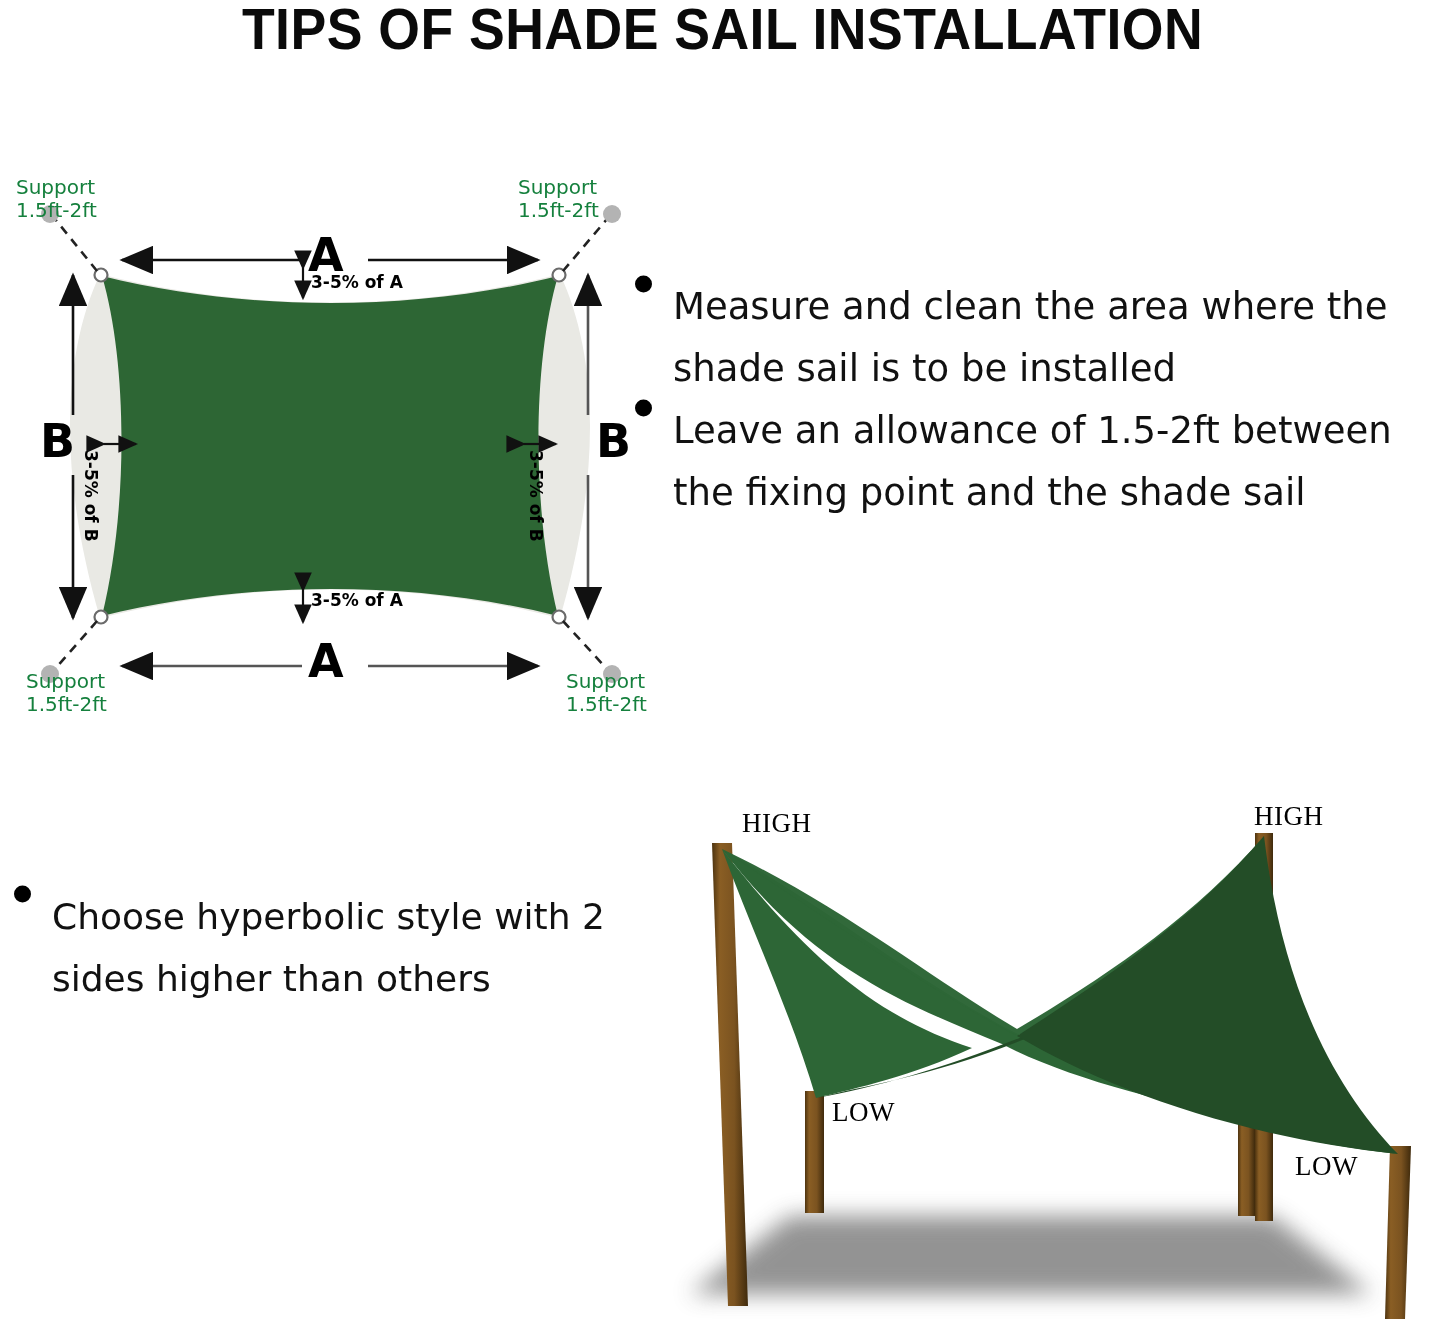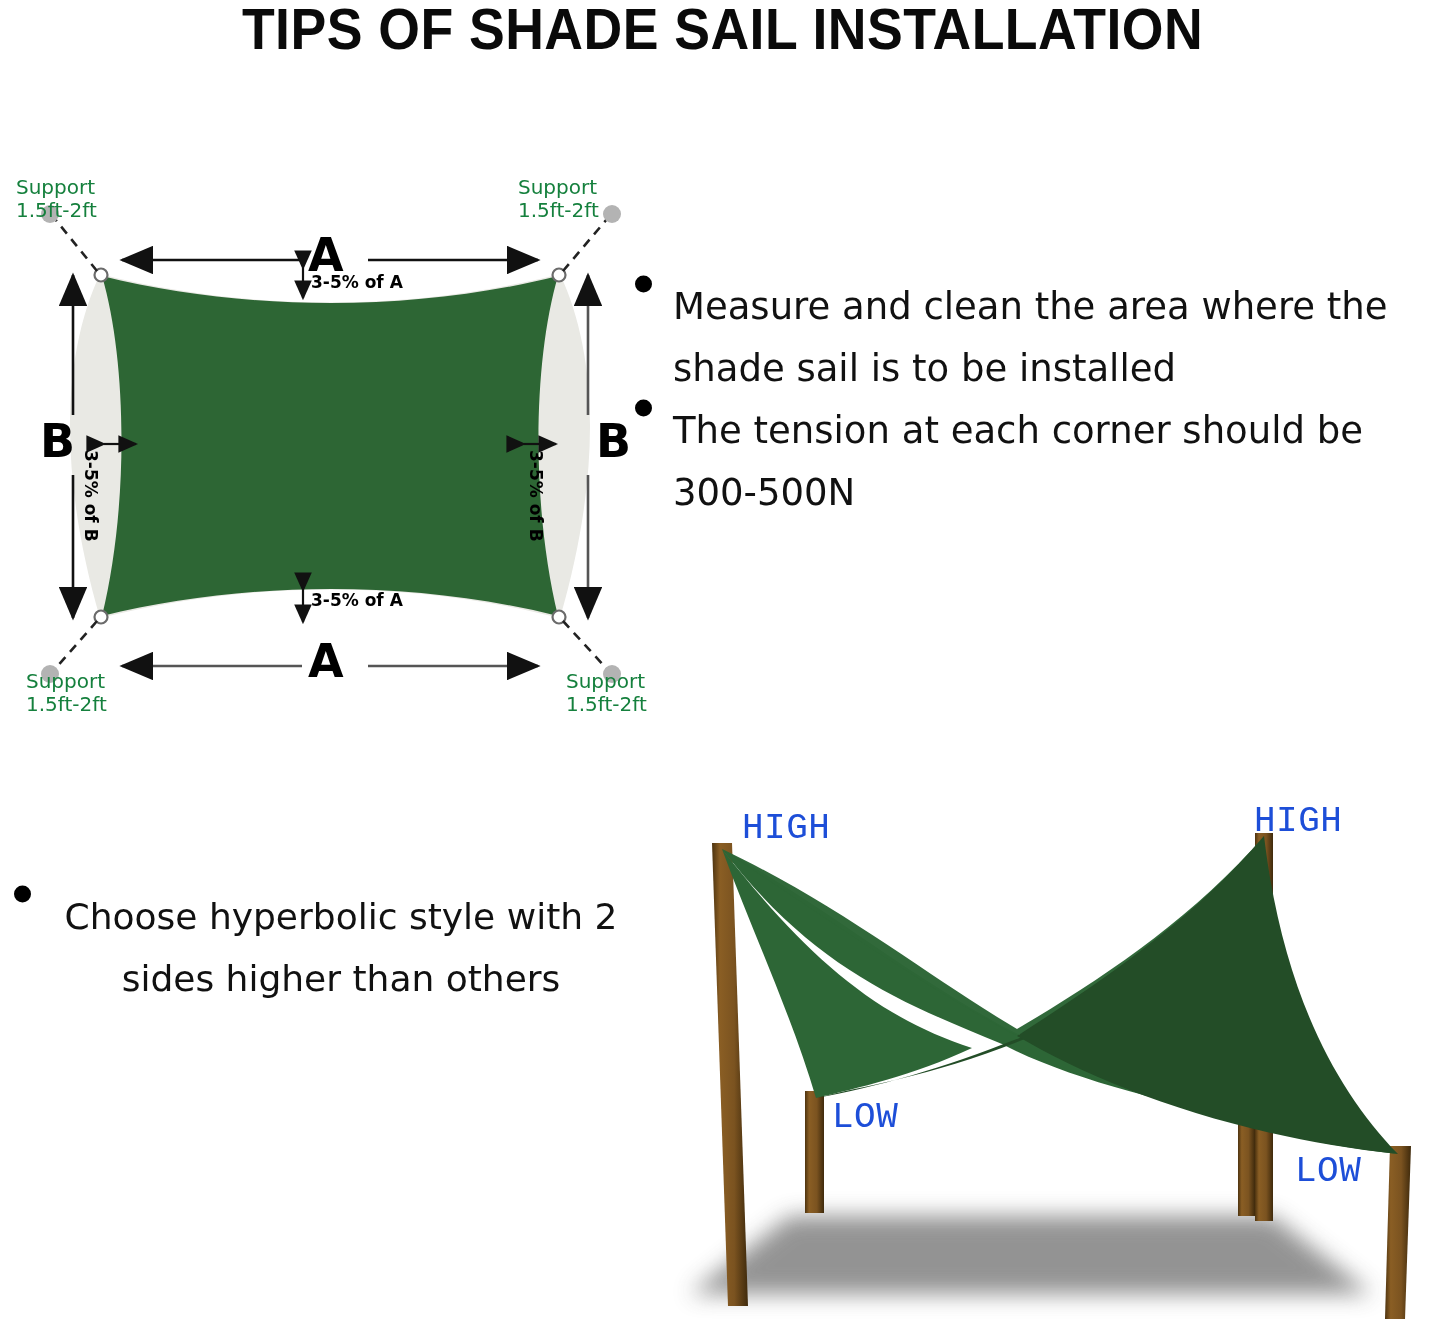--- a/index.html
+++ b/index.html
@@ -46,29 +46,29 @@
     font-family:"DejaVu Sans","Liberation Sans",sans-serif;
     color:#111;
   }
 
   #tips-right{ left:621px; top:276px; width:800px; }
   #tips-right .bullet-item .txt{ font-size:37px; line-height:62px; }
   #tips-right .bullet-item{ margin-bottom:0px; }
 
   #tips-left{ left:0px; top:886px; width:630px; }
   #tips-left .bullet-item .txt{ font-size:36px; line-height:62px; }
-  #tips-left .bullet-item{ margin-bottom:0px;text-align:center; }
+  #tips-left .bullet-item{ margin-bottom:0px; }
 
   
   #hyper-diagram{position:absolute; left:672px; top:786px; width:773px; height:533px;}
   #hyper-diagram svg{display:block;}
   .hl-label{
     position:absolute;
-    font-family:Liberation Mono, monospace;
-    font-size:36px; color:#1d4ed8; letter-spacing:.5px; white-space:nowrap;
+    font-family:Liberation Serif, serif;
+    font-size:27px; color:#000000; letter-spacing:.5px; white-space:nowrap;
   }
 </style>
 </head>
 <body>
 
 <div id="title">TIPS OF SHADE SAIL INSTALLATION</div>
 
 <div id="rect-diagram" class="abs" style="top:150px;">
 
   <svg width="660" height="590" viewBox="0 0 660 590">
@@ -163,21 +163,21 @@
   </div>
 </div>
 
 <div id="tips-right" class="bullet-list">
   <div class="bullet-item">
     <span class="dot"></span>
     <span class="txt">Measure and clean the area where the shade sail is to be installed</span>
   </div>
   <div class="bullet-item">
     <span class="dot"></span>
-    <span class="txt">The tension at each corner should be 300-500N</span>
+    <span class="txt">Leave an allowance of 1.5-2ft between the fixing point and the shade sail</span>
   </div>
 </div>
 
 <div id="tips-left" class="bullet-list">
   <div class="bullet-item">
     <span class="dot"></span>
     <span class="txt">Choose hyperbolic style with 2 sides higher than others</span>
   </div>
 </div>
 

